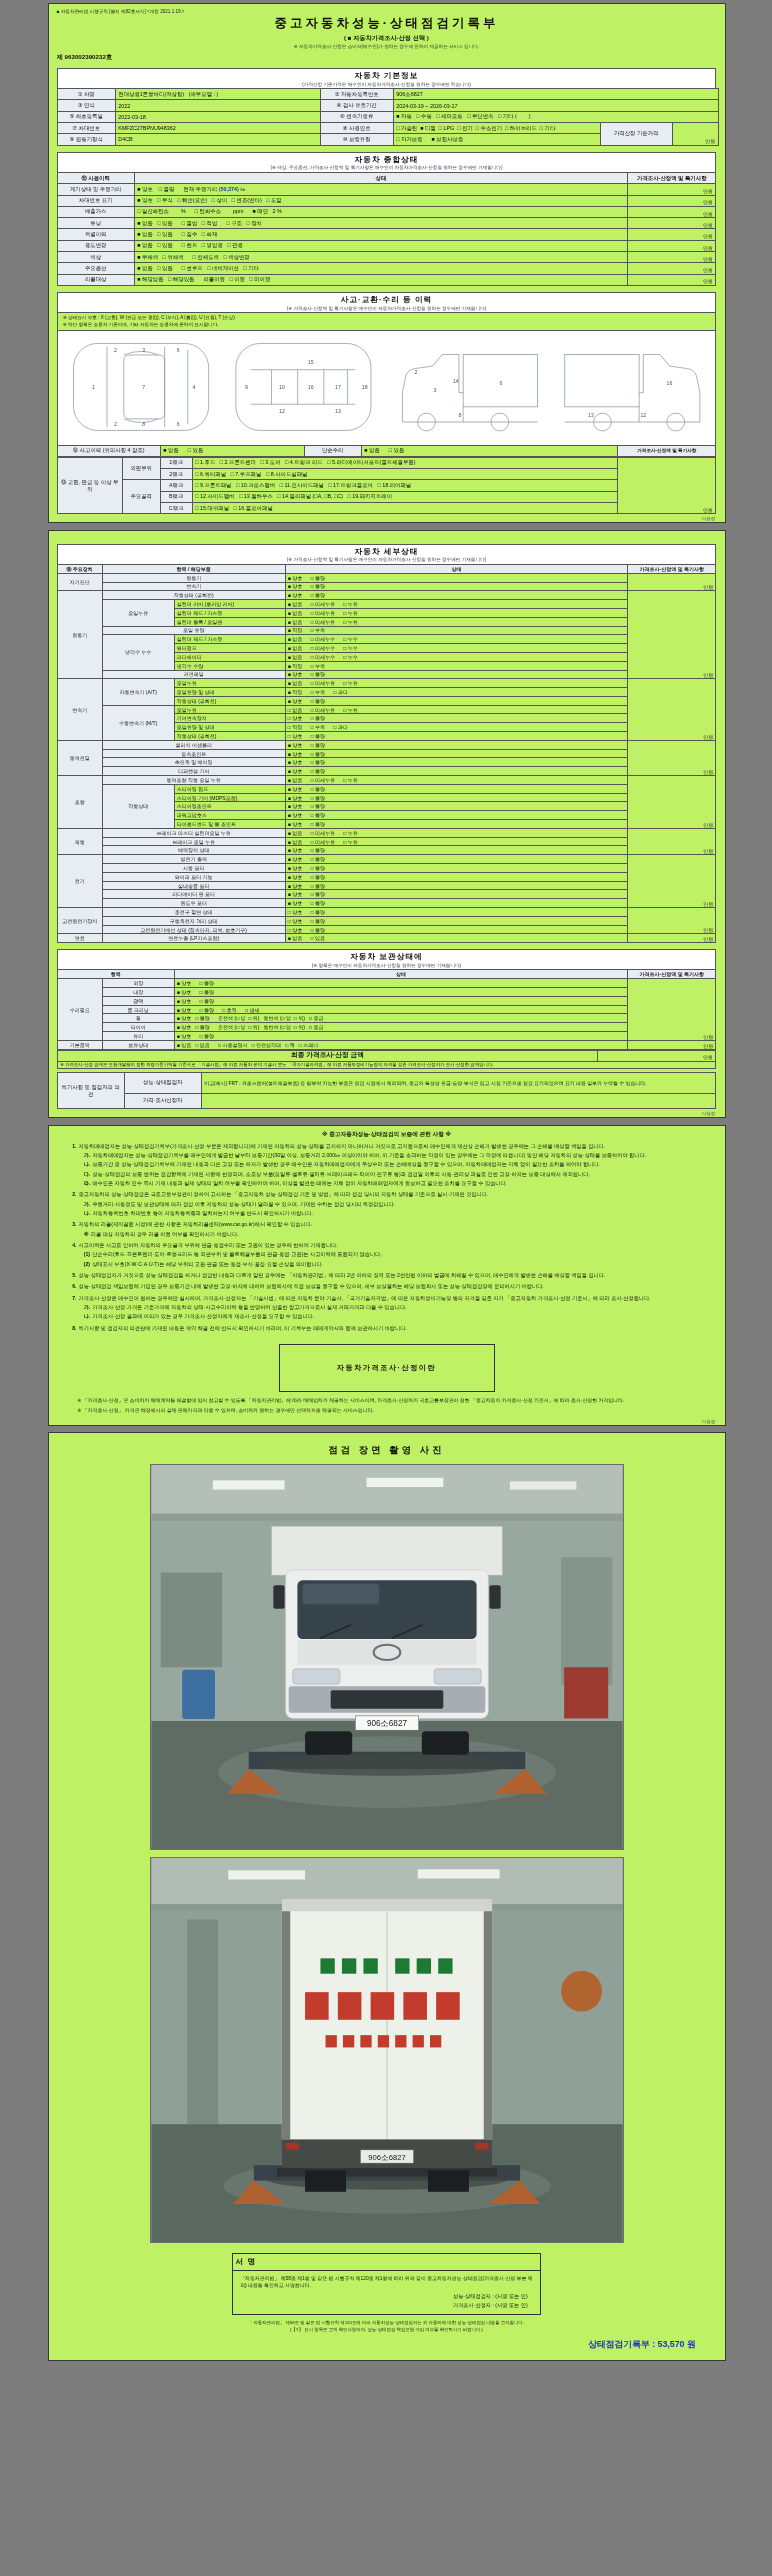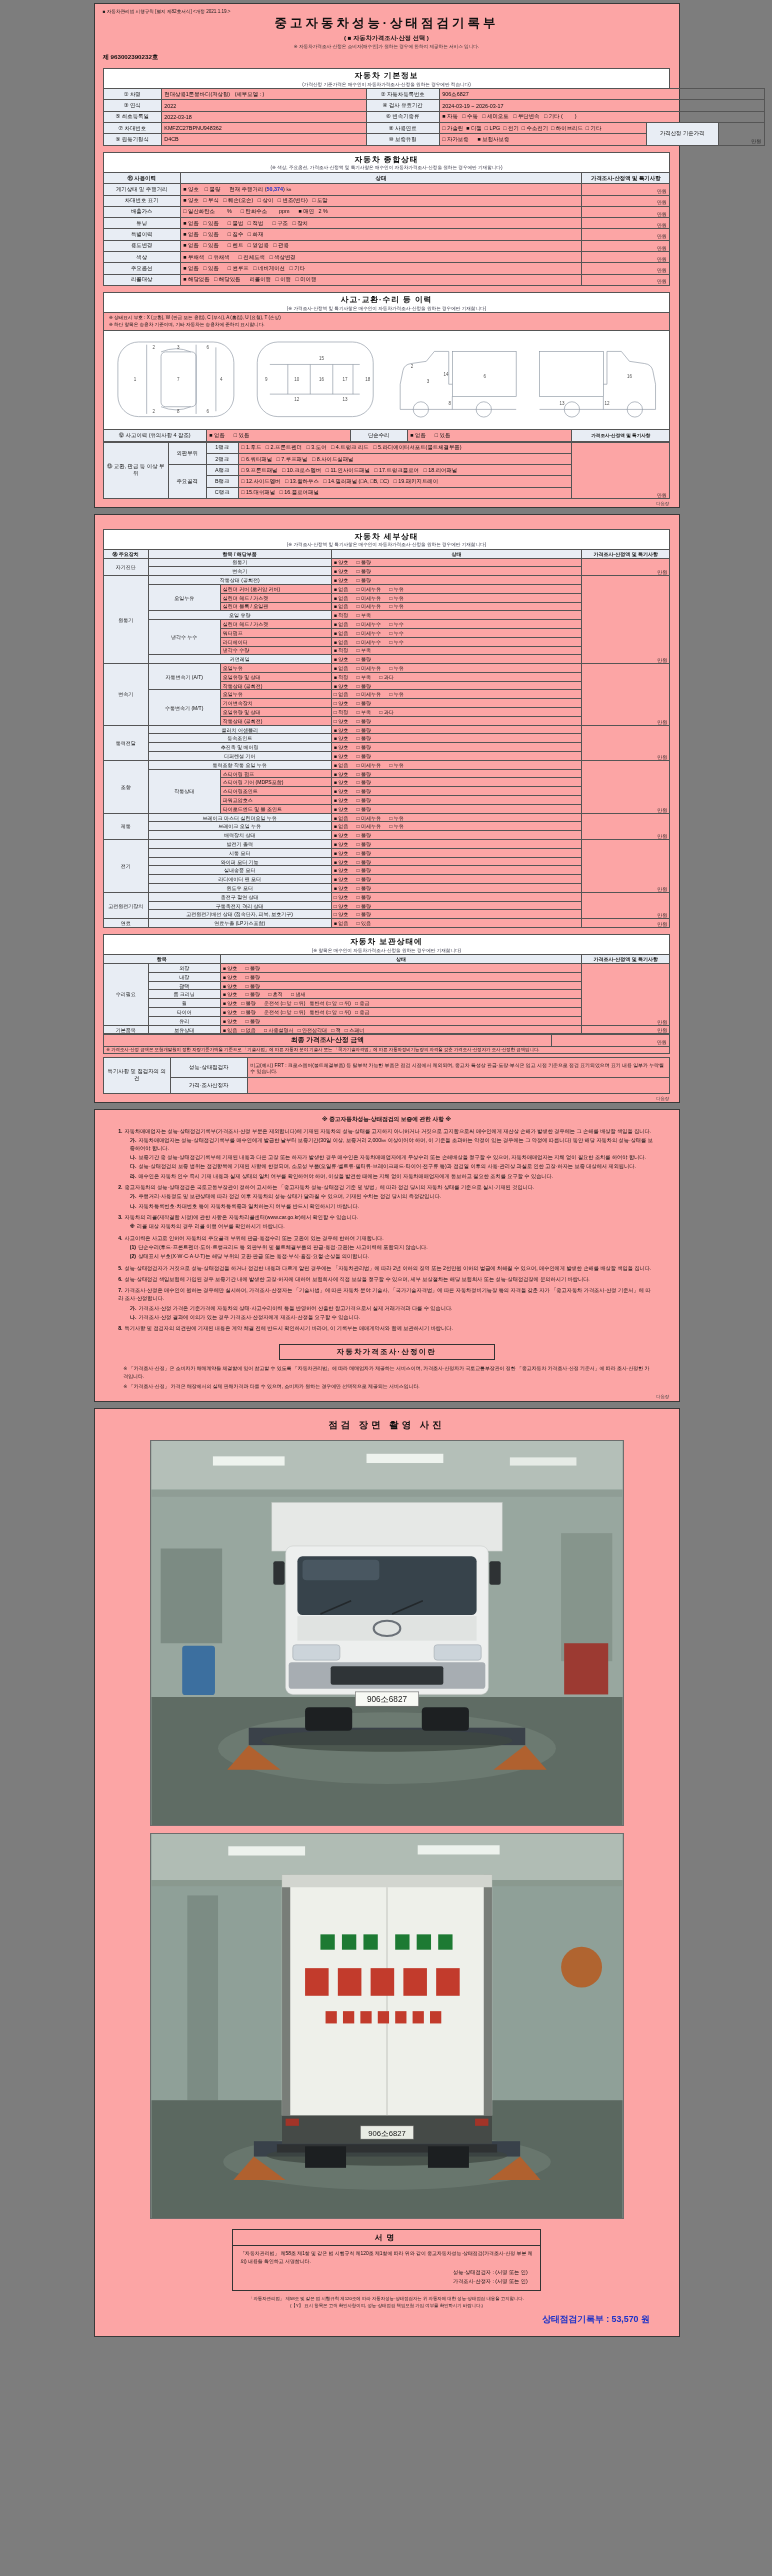--- a/index.html
+++ b/index.html
@@ -1,18 +1,18 @@
 <!DOCTYPE html>
 <html style="font-size:8.2px"><head>
 <meta charset="utf-8">
 <style>
 *{box-sizing:border-box}
 body{margin:0;background:#7d7d7d;font-family:"Liberation Sans","DejaVu Sans",sans-serif;color:#111}
 .page{width:773px;margin:0 auto;padding:3.1px 0 8.2px}
-.sheet{width:586px;margin:0 auto 6.2px;background:#fca5a5;border:0.5px solid #3a3a3a;padding:5.2px 8.2px 8.2px;position:relative}
+.sheet{width:678px;margin:0 auto 6.2px;background:#bef264;border:0.5px solid #3a3a3a;padding:5.2px 8.2px 8.2px;position:relative}
 .formref{font-size:4.6px;color:#222}
 .doctitle{text-align:center;font-size:12.4px;font-weight:bold;letter-spacing:3.1px;margin-top:1px}
 .doctitle-opt{text-align:center;font-size:6.2px;font-weight:bold;margin-top:1.5px}
 .doctitle-note{text-align:center;font-size:4.6px;color:#333;margin-top:1px}
 .docno{font-size:6.2px;font-weight:bold;margin:4.1px 0 2.1px}
 .secband{border:0.5px solid #555;border-bottom:none;text-align:center;padding:2.1px 0 1.5px;margin-top:6.2px;background:#fff}
 .secband .st1{font-size:7.7px;font-weight:bold;letter-spacing:1px}
 .secband .st2{font-size:4.6px;color:#334;margin-top:0.5px}
 table.t{width:100%;border-collapse:collapse;table-layout:fixed}
 .t td{border:0.5px solid #555;font-size:5.4px;padding:0.5px 2.6px;height:11.3px;overflow:hidden;white-space:pre}
@@ -26,27 +26,27 @@
 .nextpage{position:absolute;right:9.3px;bottom:1.5px;font-size:4.4px;color:#444}
 .legendbox{border:0.5px solid #555;border-bottom:none;padding:1.5px 5.2px;font-size:4.6px;line-height:1.5}
 .diagwrap{border:0.5px solid #555;border-bottom:none;padding:2.1px 4.1px;background:#fff}
 table.dt td{font-size:5px;height:8.8px;padding:0 2.1px}
 .finalband{border:0.5px solid #555;margin-top:0}
 .ni{font-size:5.2px;line-height:1.5;margin:3.6px 15.5px 0;white-space:normal}
 .ni .no{font-weight:bold;margin-right:2.1px}
 .ni.sub{margin-left:27px;margin-top:1.5px}
 .notice-title{text-align:center;font-size:9.8px;font-weight:bold;letter-spacing:5.2px;margin:7.2px 0 5.2px}
 .notice-sub{text-align:center;font-size:5.7px;font-weight:bold;margin-bottom:4.1px}
-.pricing-box{width:216px;margin:11.3px auto 5.2px;border:0.8px solid #333;text-align:center;font-size:7.2px;font-weight:bold;padding:2px 0;letter-spacing:1.5px}
+.pricing-box{width:216px;margin:11.3px auto 5.2px;border:0.8px solid #333;text-align:center;font-size:7.2px;font-weight:bold;padding:18px 0;letter-spacing:1.5px}
 .pline{font-size:4.9px;line-height:1.5;margin:2.6px 20.6px;white-space:normal}
 .photos-title{text-align:center;font-size:9.3px;font-weight:bold;letter-spacing:3.1px;margin:5.2px 0 2.1px}
 .photo{width:474px;height:386px;margin:7.2px auto;border:0.5px solid #6d6d6d;background:#8d9a93}
 .photo svg{width:100%;height:100%;display:block}
 .signbox{width:309px;margin:10.3px auto 5.2px;border:0.8px solid #333}
-.signbox .sbt{border-bottom:0.5px solid #333;text-align:center;font-weight:bold;font-size:7.7px;padding:2.6px;letter-spacing:4.1px}
+.signbox .sbt{border-bottom:0.5px solid #333;text-align:left;font-weight:bold;font-size:7.7px;padding:2.6px;letter-spacing:4.1px}
 .sb-body{font-size:4.9px;padding:4.1px 7.2px 2.1px;line-height:1.55;white-space:normal}
 .sb-line{font-size:5.2px;text-align:right;padding:1px 12.4px}
 .sb-line:last-child{padding-bottom:5.2px}
 .footnote{font-size:4.4px;color:#222;text-align:center;margin-top:2.1px;white-space:normal}
 .insurance{text-align:right;margin:6.2px 20.6px 1px;font-size:8.8px;font-weight:bold;color:#1b32c8}
 </style>
 </head>
 <body>
 
 <div class="page">

